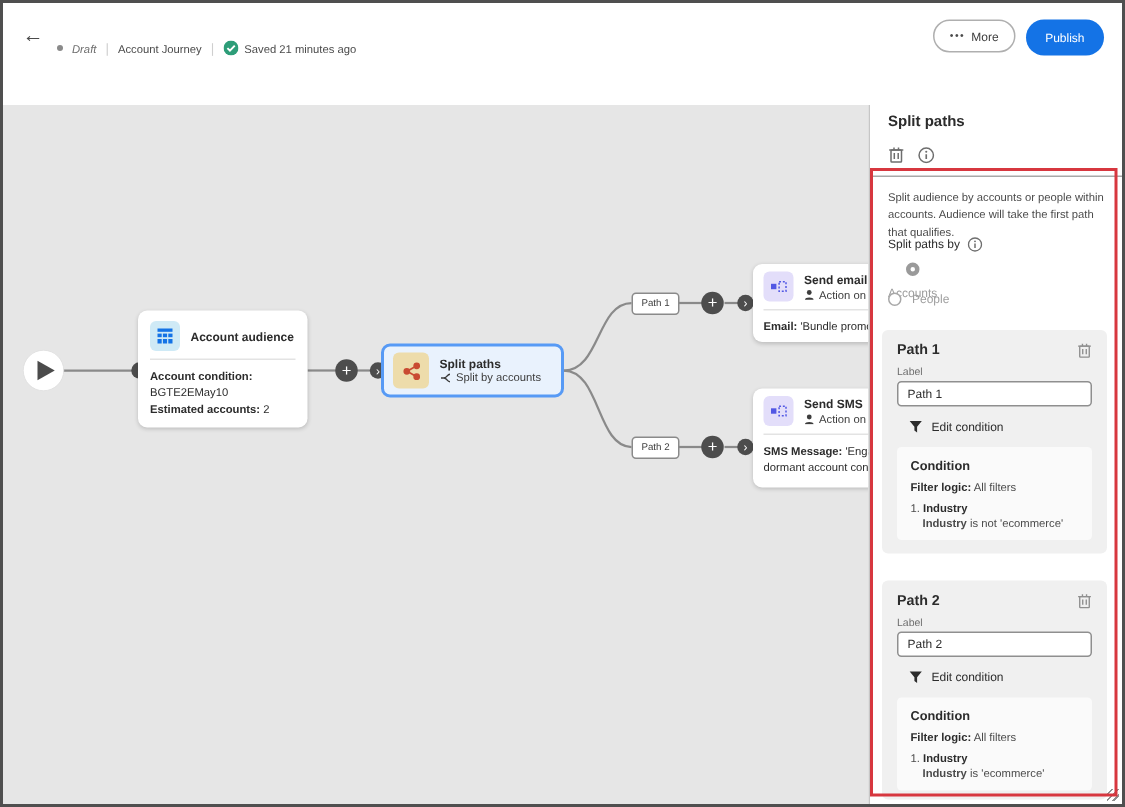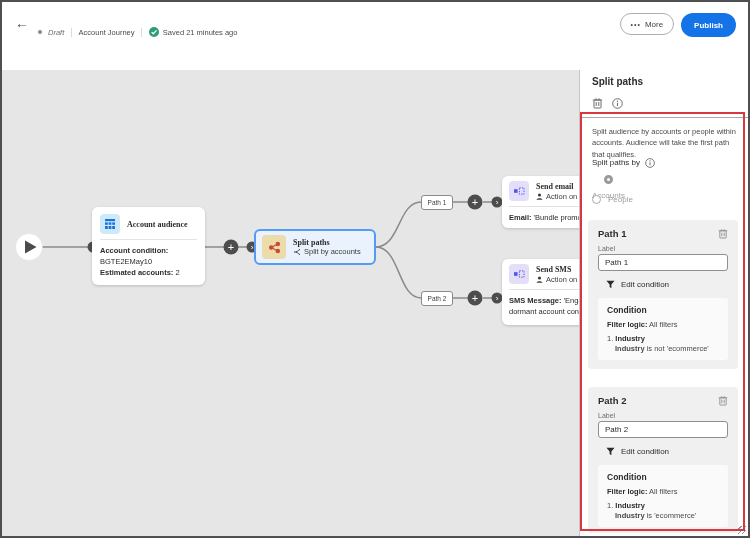--- a/index.html
+++ b/index.html
@@ -16,36 +16,36 @@
   .dot{width:4px;height:4px;border-radius:50%;background:#8a8a8a;}
   .meta-sep{color:#cfcfcf;font-size:9px;}
   .draft{font-style:italic;color:#6e6e6e;}
   .jtype{color:#4b4b4b;}
   .saved{display:flex;align-items:center;gap:4px;color:#4b4b4b;}
   .hdr-actions{position:absolute;right:12px;top:11px;display:flex;gap:7px;}
   .btn{height:22px;box-sizing:border-box;border:1px solid #afafaf;border-radius:12px;background:#fff;
        display:inline-flex;align-items:center;gap:4px;padding:0 10px;font-size:8px;color:#3e3e3e;cursor:pointer;
        font-family:inherit;}
   .btn .glyph{font-size:9px;color:#4b4b4b;}
-  .btn.publish{background:#1473e6;border:none;color:#fff;font-weight:bold;padding:12px 13px;}
+  .btn.publish{background:#1473e6;border:none;color:#fff;font-weight:normal;padding:12px 13px;}
   
   .tabbar{position:absolute;left:0;top:44px;right:0;height:24px;background:#fff;}
   .tab{position:absolute;left:16px;top:6px;font-size:8.5px;color:#2f2f2f;cursor:pointer;}
   .tab-underline{position:absolute;left:14px;bottom:1px;width:54px;height:2.5px;background:#505050;}
   
   .canvas{position:absolute;left:0;top:68px;width:577px;bottom:0;background:#e6e6e6;overflow:hidden;}
   .wires{position:absolute;left:0;top:0;}
   .wires line,.wires path{stroke:#8a8a8a;stroke-width:1.5;fill:none;}
   .node{position:absolute;background:#fff;border-radius:6px;box-shadow:0 1px 3px rgba(0,0,0,.18);box-sizing:border-box;}
   .node-account{left:90px;top:137px;width:113px;height:78px;padding:7px 8px;}
   .nhead{display:flex;align-items:center;gap:7px;}
   .nicon{width:20px;height:20px;border-radius:4px;display:flex;align-items:center;justify-content:center;flex:none;}
   .nicon.blue{background:#cfeaf6;}
   .nicon.purple{background:#e3defa;}
-  .ntitle{font-size:8px;font-weight:bold;white-space:nowrap;font-family:Liberation Serif, serif;}
+  .ntitle{font-size:8px;font-weight:bold;white-space:nowrap;}
   .ndiv{height:1px;background:#e3e3e3;margin:5px 0 5px 0;}
   .nline{font-size:7.5px;color:#2c2c2c;line-height:11px;white-space:nowrap;}
   .nline b{font-weight:bold;}
   .node-split{left:252px;top:159px;width:122px;height:36px;background:#e9f2fd;border:2px solid #579af5;
               border-radius:6px;display:flex;align-items:center;gap:7px;padding:0 6px;box-shadow:none;}
   .split-icon{width:24px;height:24px;border-radius:4px;background:#eddcab;display:flex;align-items:center;justify-content:center;flex:none;}
   .split-txt .ntitle{font-size:8px;}
   .nsub{font-size:7.5px;color:#3d3d3d;display:flex;align-items:center;gap:3px;white-space:nowrap;}
   .path-pill{position:absolute;width:30px;height:13px;background:#fff;border:1px solid #8a8a8a;border-radius:3px;
              font-size:6.5px;color:#3d3d3d;display:flex;align-items:center;justify-content:center;}

